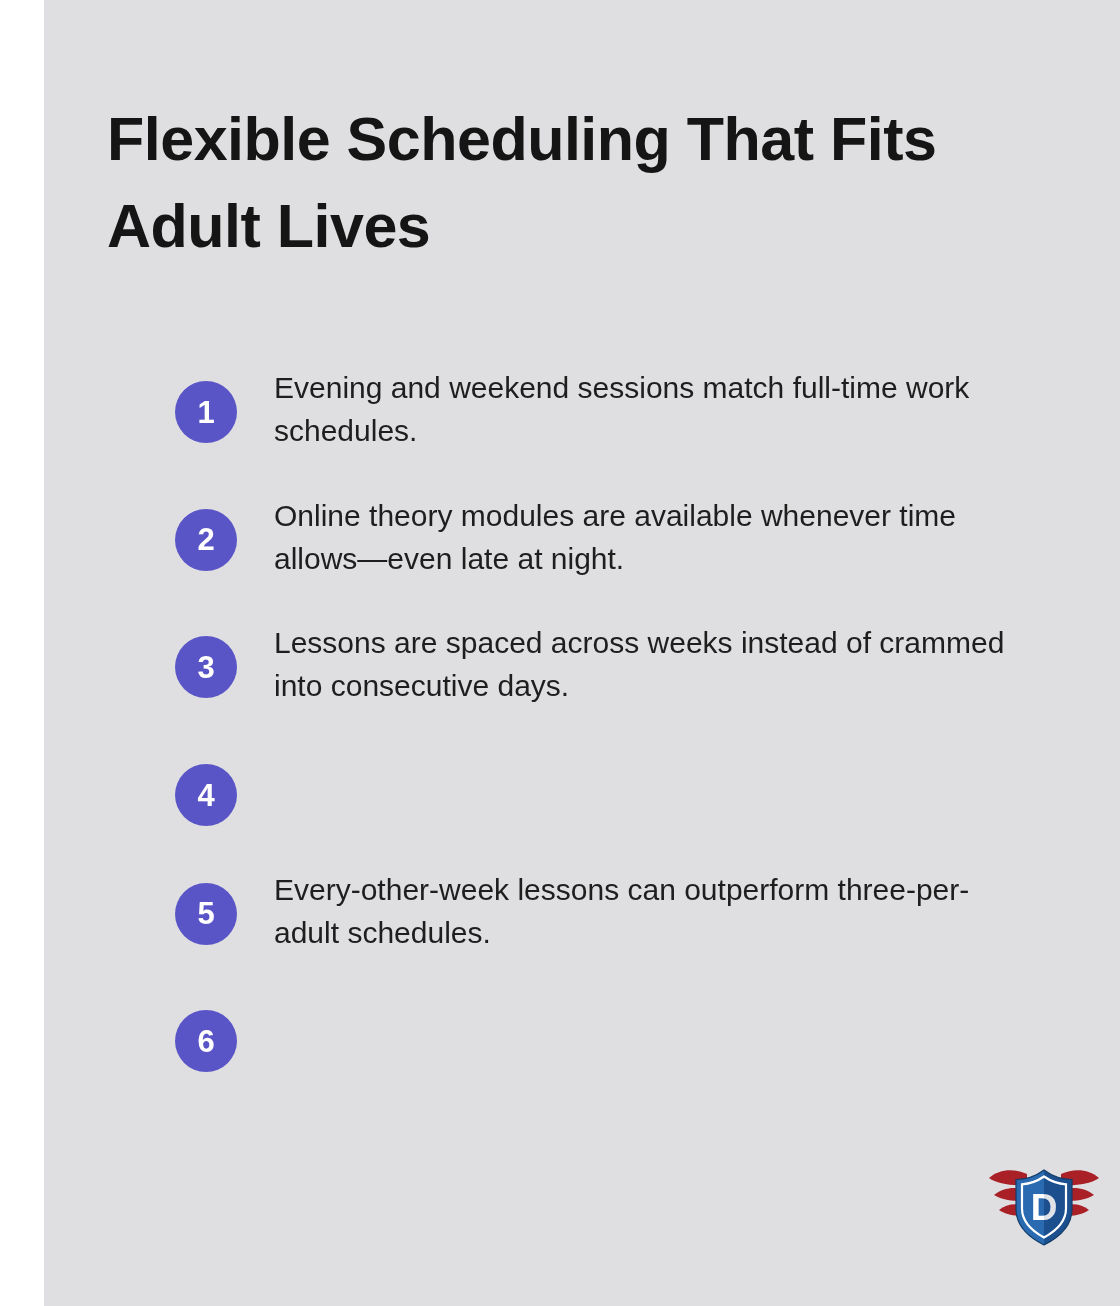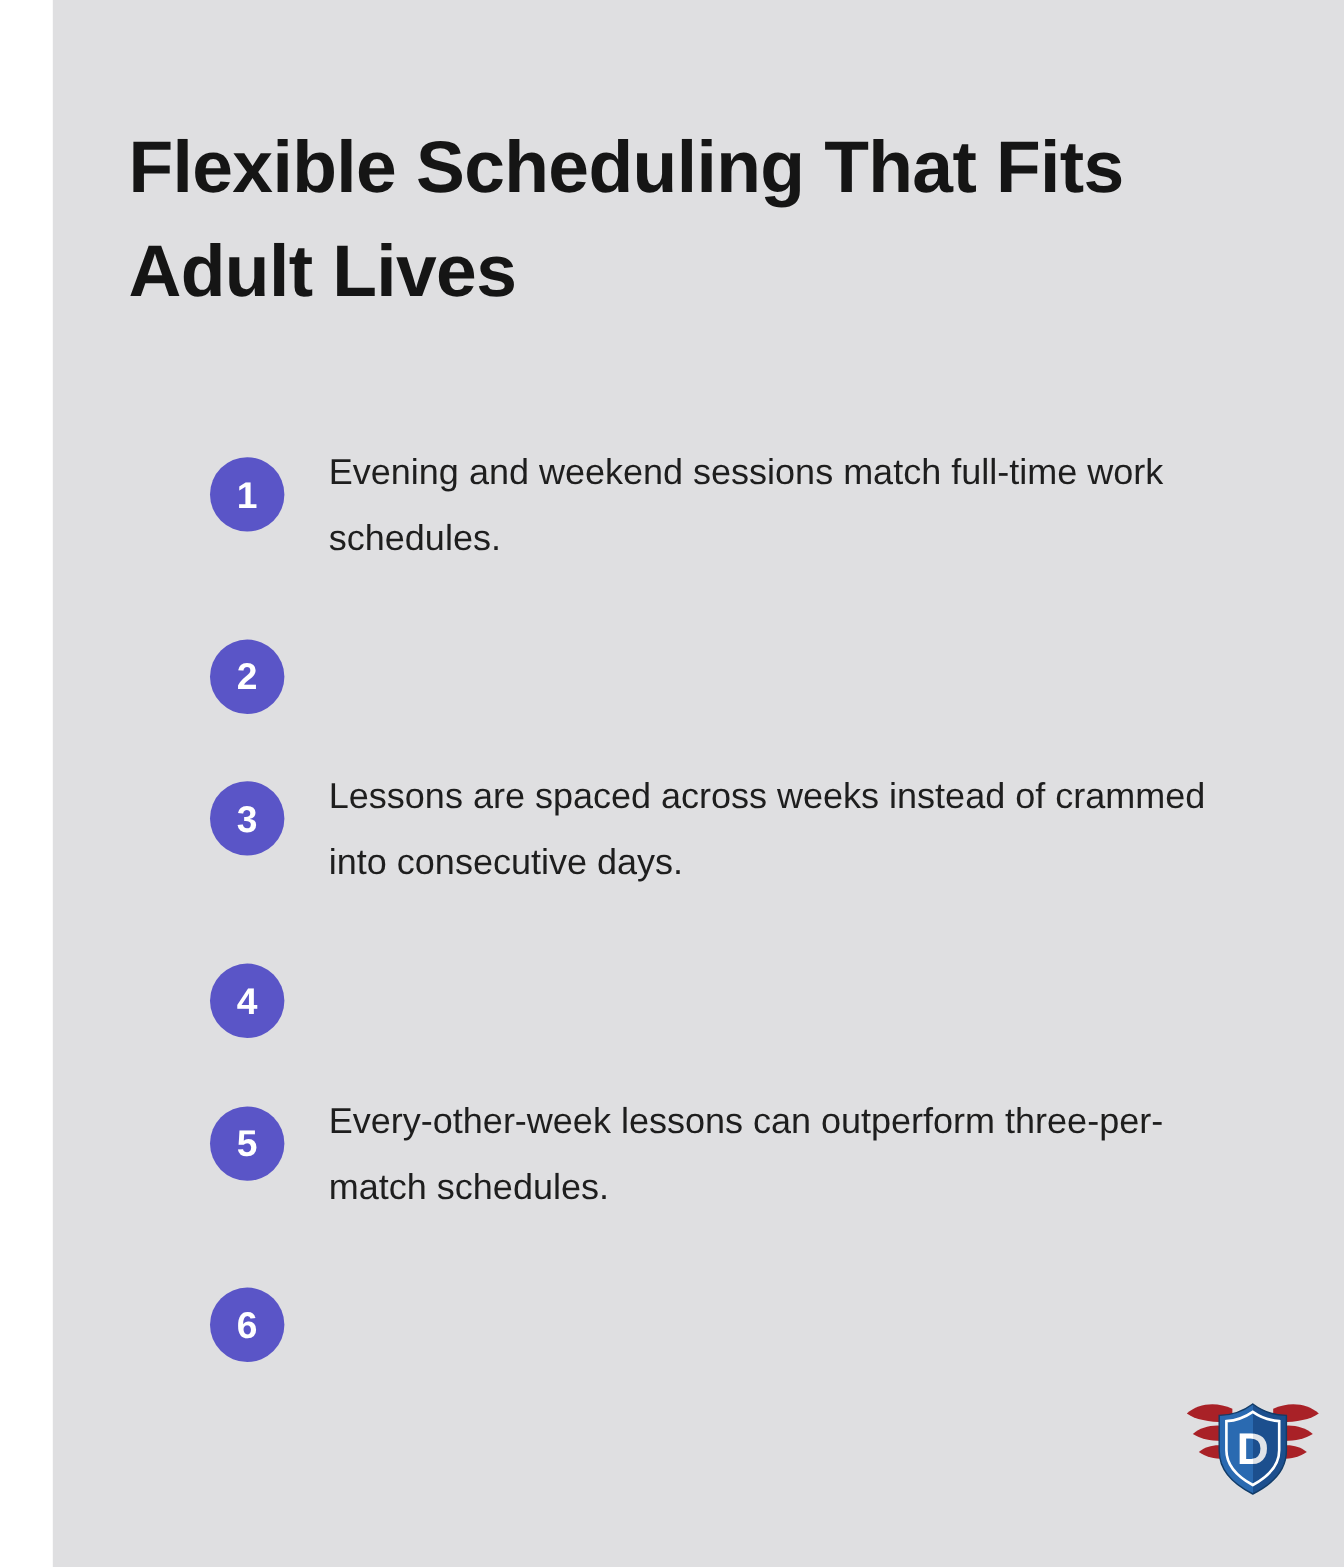--- a/index.html
+++ b/index.html
@@ -47,21 +47,21 @@
     justify-content:center;
   }
   .badge-num {
     font-size:31px;
     font-weight:700;
     line-height:1;
   }
   .item-text {
     width:815px;
     font-size:30px;
-    line-height:55px;
+    line-height:43px;
     color:var(--body_text, #1e1e1e);
     white-space:pre-line;
   }
   .logo {
     position:absolute;
     left:943px; top:1164px;
     width:114px; height:88px;
   }
   .logo svg { display:block; }
   .logo text {
@@ -83,20 +83,22 @@
       <span class="badge-num">1</span>
     </div>
     <div class="item-text">Evening and weekend sessions match full-time work
 schedules.</div>
   </div>
 
   <div class="item">
     <div class="badge">
       <span class="badge-num">2</span>
     </div>
+    <div class="item-text">Online theory modules are available whenever time
+allows—even late at night.</div>
   </div>
 
   <div class="item">
     <div class="badge">
       <span class="badge-num">3</span>
     </div>
     <div class="item-text">Lessons are spaced across weeks instead of crammed
 into consecutive days.</div>
   </div>
 
@@ -104,21 +106,21 @@
     <div class="badge">
       <span class="badge-num">4</span>
     </div>
   </div>
 
   <div class="item">
     <div class="badge">
       <span class="badge-num">5</span>
     </div>
     <div class="item-text">Every-other-week lessons can outperform three-per-
-match schedules.</div>
+adult schedules.</div>
   </div>
 
   <div class="item">
     <div class="badge">
       <span class="badge-num">6</span>
     </div>
   </div>
 </div>
 
   <div class="logo">

